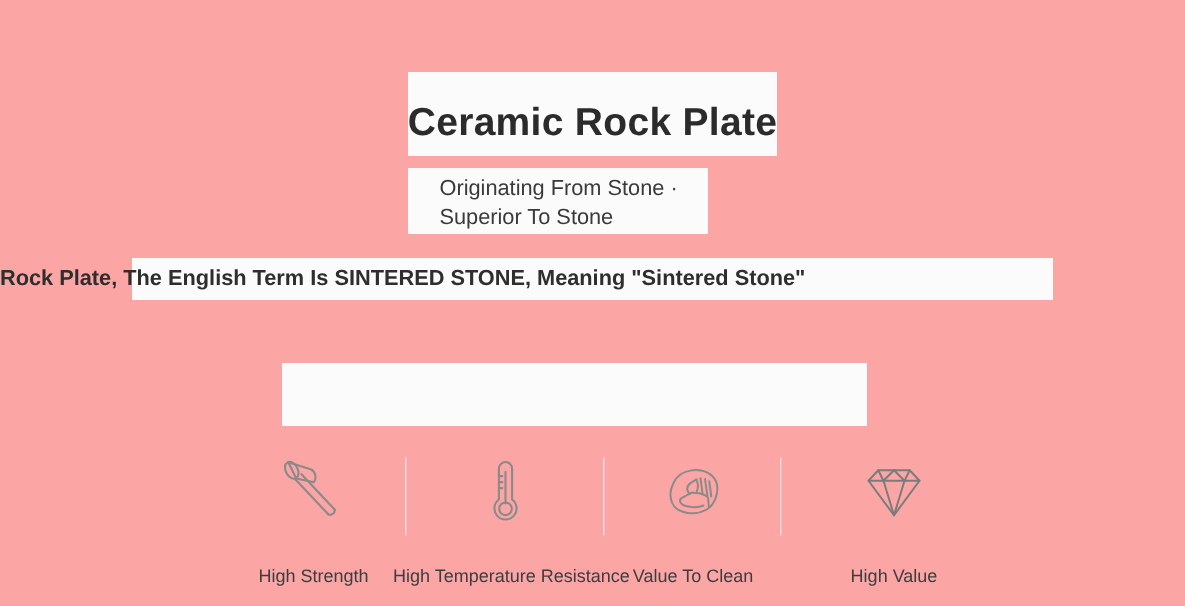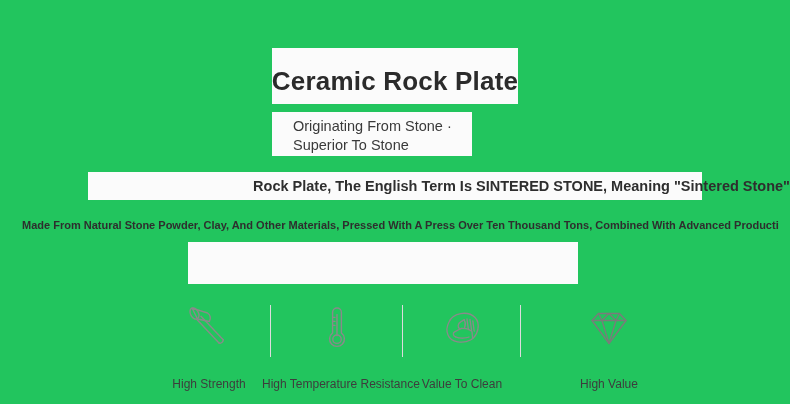--- a/index.html
+++ b/index.html
@@ -14,21 +14,21 @@
     color: #333333;
     overflow: hidden;
     position: relative;
   }
 
   #page {
     position: relative;
     width: 790px;
     height: 404px;
     overflow: hidden;
-    background: #22c55e;
+    background: #fca5a5;
   }
 
   
   .tint-panel {
     position: absolute;
     background: #fbfbfb;
   }
 
   .panel-a { left: 272px; top: 48px;  width: 246px; height: 56px; }
   .panel-b { left: 272px; top: 112px; width: 200px; height: 44px; }
@@ -59,21 +59,21 @@
     line-height: 19px;
     white-space: pre-line;
     margin-left: 16px;
   }
 
   .lead-line {
     position: absolute;
     left: 0;
     top: 176px;
     width: 790px;
-    text-align: right;
+    text-align: left;
     font-size: 14.5px;
     font-weight: bold;
     color: #2e2e2e;
     line-height: 20px;
     white-space: nowrap;
   }
 
   .long-line {
     position: absolute;
     left: 22px;
@@ -127,21 +127,21 @@
     margin-top: 21px;
     font-size: 12px;
     color: #3d3d3d;
     white-space: nowrap;
     line-height: 15px;
   }
 
   .f0 { left: 134px; }
   .f1 { left: 262px; }
   .f2 { left: 387px; }
-  .f3 { left: 534px; }
+  .f3 { left: 521px; }
 
   .divider {
     position: absolute;
     top: 5px;
     width: 1px;
     height: 52px;
     background: #dcdcdc;
   }
   .d0 { left: 270px; }
   .d1 { left: 402px; }
@@ -159,21 +159,20 @@
   <div class="tint-panel panel-c"></div>
   <div class="tint-panel panel-d"></div>
 
   <div class="title">Ceramic Rock Plate</div>
 
   <div class="subtitle">Originating From Stone ·
 Superior To Stone</div>
 
   <div class="lead-line">Rock Plate, The English Term Is SINTERED STONE, Meaning "Sintered Stone"</div>
 
-  <div class="long-line">Made From Natural Stone Powder, Clay, And Other Materials, Pressed With A Press Over Ten Thousand Tons, Combined With Advanced Producti</div>
 
 
   <div class="features">
 
     <div class="divider d0"></div>
     <div class="divider d1"></div>
     <div class="divider d2"></div>
 
     <div class="feature f0">
       <div class="icon-wrap">

